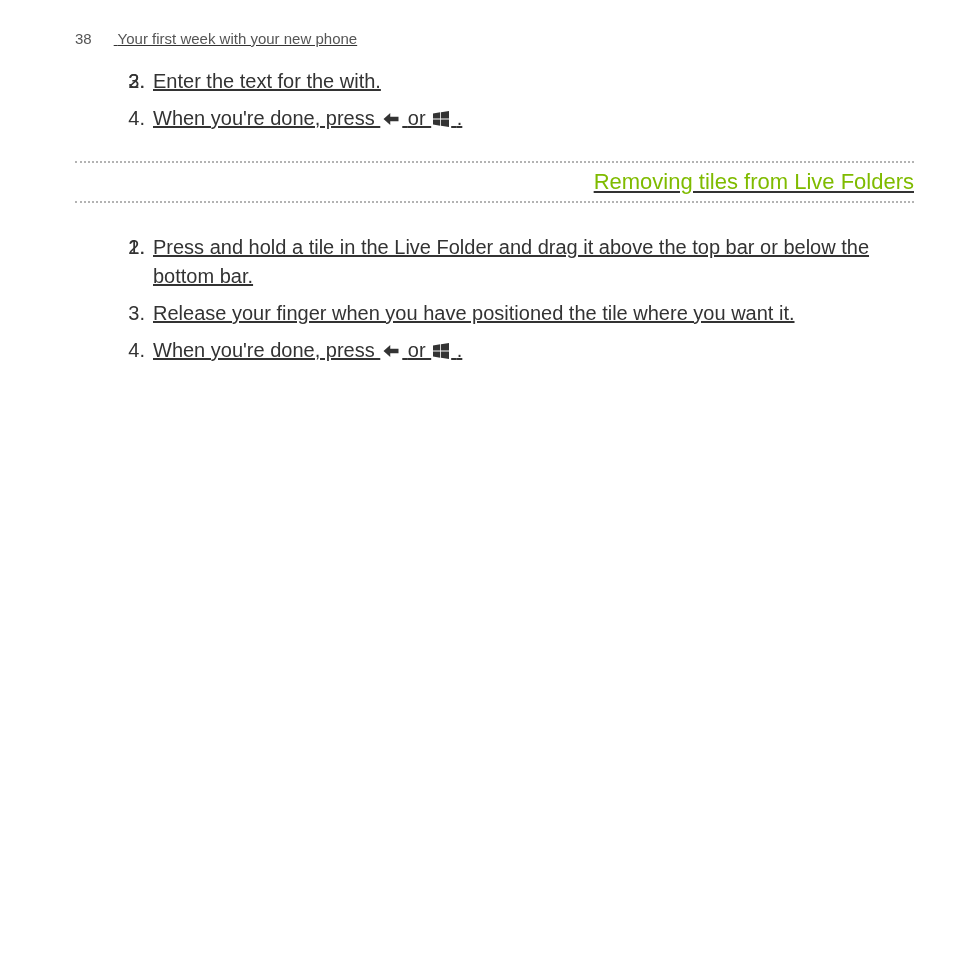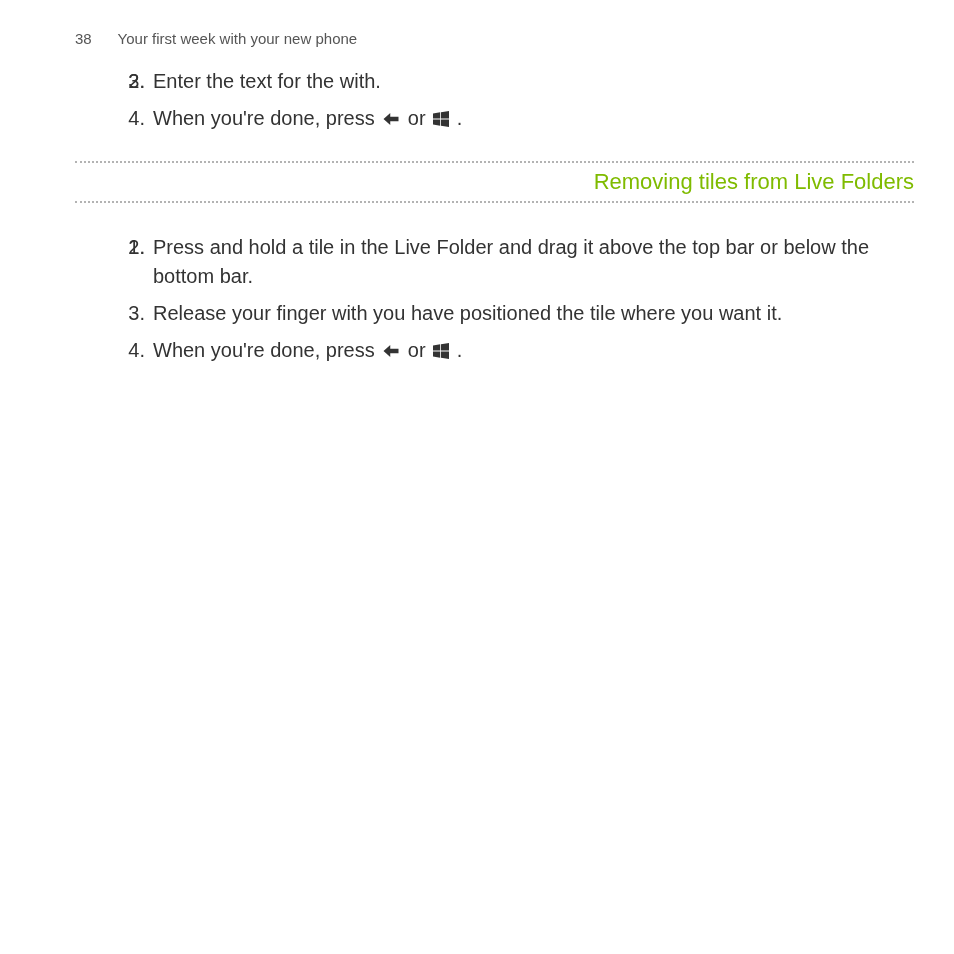--- a/index.html
+++ b/index.html
@@ -10,20 +10,21 @@
     background: #ffffff;
     font-family: "Helvetica Neue", Helvetica, Arial, sans-serif;
     color: #333333;
   }
   .page {
     position: relative;
     width: 954px;
     height: 954px;
     box-sizing: border-box;
     padding: 30px 40px 0 75px;
+    text-decoration: underline;
   }
   .header {
     font-size: 15px;
     color: #555555;
     margin-bottom: 20px;
   }
   .header .pn {
     display: inline-block;
     margin-right: 22px;
   }
@@ -115,21 +116,21 @@
   <ol class="list">
     <li>
       <span class="num">1.</span>
     </li>
     <li>
       <span class="num">2.</span>
       <span>Press and hold a tile in the Live Folder and drag it above the top bar or below the bottom bar.</span>
     </li>
     <li>
       <span class="num">3.</span>
-      <span>Release your finger with you have positioned the tile where you want it.</span>
+      <span>Release your finger when you have positioned the tile where you want it.</span>
     </li>
     <li>
       <span class="num">4.</span>
       <span>When you're done, press </span>
       <span class="icon back-icon">
         <svg viewBox="0 0 24 20">
             <path d="M2 10 L11 2 L11 7 L22 7 L22 13 L11 13 L11 18 Z" fill="#333"></path>
           </svg>
       </span>
       <span> or </span>

